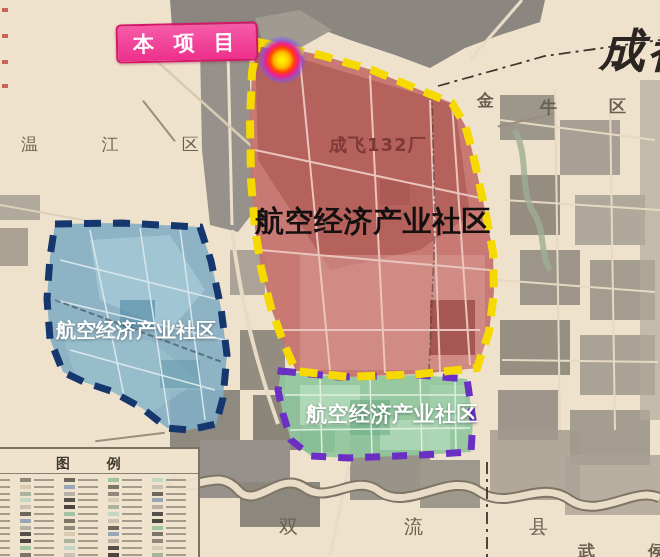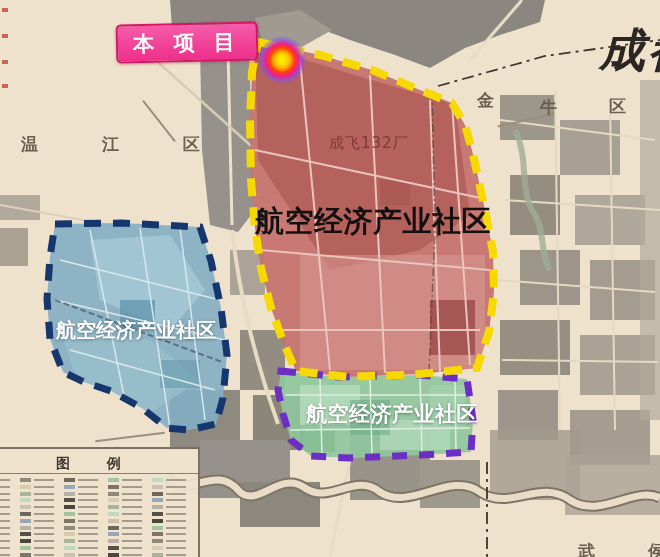--- a/index.html
+++ b/index.html
@@ -4,27 +4,27 @@
 <style>
   html,body{margin:0;padding:0;background:#222;}
   #stage{
     position:relative;width:660px;height:557px;overflow:hidden;
     background:#efe2cd;
     font-family:"DejaVu Sans",sans-serif;
     -webkit-user-select:none;user-select:none;
   }
   #map-svg{position:absolute;left:0;top:0;z-index:1;}
   .lbl{position:absolute;z-index:5;white-space:nowrap;line-height:1;}
-  .district{color:#6b5f50;font-size:17px;font-weight:700;}
+  .district{color:#6b5f50;font-size:17px;font-weight:400;}
   .zone-label-dark{color:#141010;font-weight:800;}
   .zone-label-light{color:#ffffff;font-weight:800;text-shadow:0 1px 3px rgba(20,30,40,.45);}
   #city-label{left:599px;top:27px;font-size:46px;font-weight:800;font-style:italic;color:#2b2622;letter-spacing:3px;}
   #wenjiang-label{left:21px;top:136px;letter-spacing:29px;}
   #shuangliu-label{left:279px;top:517px;font-size:19px;letter-spacing:50px;}
-  #factory-label{left:329px;top:136px;font-size:15px;color:#7e3a37;font-weight:400;letter-spacing:1px;}
+  #factory-label{left:329px;top:136px;font-size:18px;color:#7e3a37;font-weight:700;letter-spacing:1px;}
   #aviation-label{left:255px;top:207px;font-size:29px;letter-spacing:0.5px;}
   #health-label{left:56px;top:320px;font-size:20px;}
   #creative-label{left:306px;top:404px;font-size:21px;letter-spacing:0.5px;}
   .jn{position:absolute;z-index:5;color:#6b5f50;font-size:17px;font-weight:600;}
   #project-box{
     position:absolute;left:116px;top:23px;width:138px;height:35px;z-index:6;
     background:linear-gradient(#f55ca8,#ee2f8c);
     border:2px solid #d41666;border-radius:5px;
     transform:rotate(-1.2deg);
     display:flex;align-items:center;justify-content:center;
@@ -191,20 +191,21 @@
   </div>
 
   <div class="lbl" id="city-label">成都</div>
 
   <div class="lbl district" id="wenjiang-label">温 江 区</div>
 
   <span class="jn" style="left:477px;top:89px;">金</span>
   <span class="jn" style="left:540px;top:96px;">牛</span>
   <span class="jn" style="left:609px;top:95px;">区</span>
 
+  <div class="lbl district" id="shuangliu-label">双 流 县</div>
 
   <span class="jn" style="left:578px;top:540px;">武</span>
   <span class="jn" style="left:648px;top:540px;">侯</span>
 
   <div class="lbl" id="factory-label">成飞132厂</div>
 
   <div class="lbl zone-label-dark" id="aviation-label">航空经济产业社区</div>
   <div class="lbl zone-label-light" id="health-label">航空经济产业社区</div>
   <div class="lbl zone-label-light" id="creative-label">航空经济产业社区</div>
 

